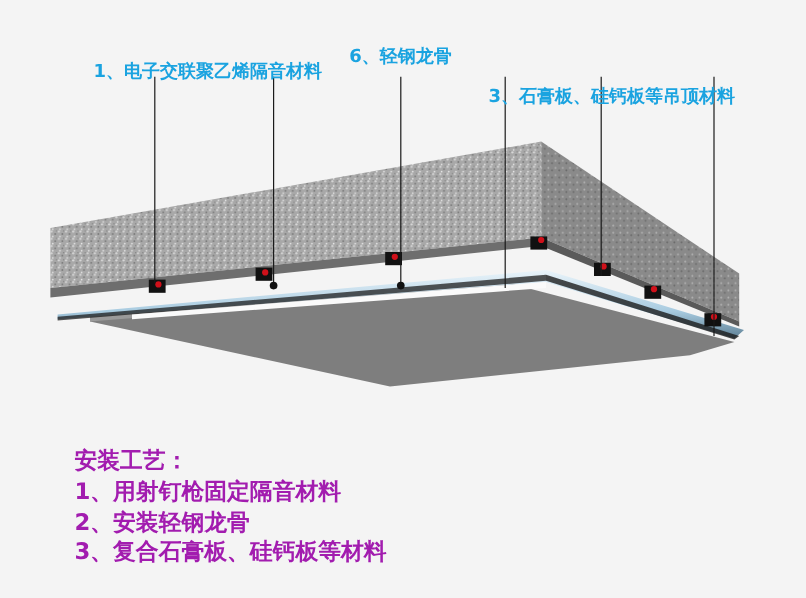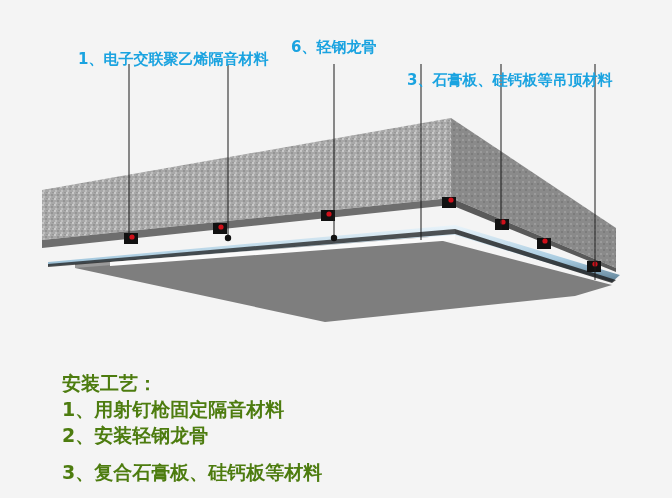--- a/index.html
+++ b/index.html
@@ -1,19 +1,19 @@
 <!DOCTYPE html>
 <html><head>
 <meta charset="utf-8">
 <style>
   html, body { margin:0; padding:0; }
   body { width:672px; height:498px; background:#f4f4f4; position:relative; overflow:hidden;
          font-family:"DejaVu Sans", "Liberation Sans", sans-serif; }
   .label { position:absolute; color:#1aa3e0; font-size:15px; font-weight:bold; white-space:nowrap; letter-spacing:0px; }
-  .steps { position:absolute; left:62px; color:#4d7c0f; font-size:19px; font-weight:bold; white-space:nowrap; }
+  .steps { position:absolute; left:62px; color:#a21caf; font-size:19px; font-weight:bold; white-space:nowrap; }
   svg { position:absolute; left:0; top:0; }
 </style>
 </head>
 <body>
 
 <svg width="672" height="498" viewBox="0 0 672 498">
   <defs>
     <pattern id="speckle" width="6" height="6" patternUnits="userSpaceOnUse">
       <rect width="6" height="6" fill="#a8a8a8"></rect>
       <circle cx="1" cy="1" r="0.9" fill="#d8d8d8"></circle>
@@ -95,13 +95,13 @@
   </g>
 </svg>
 
 <div class="label" style="left:78px; top:38px;margin-top:12px;">1、电子交联聚乙烯隔音材料</div>
 <div class="label" style="left:291px; top:38px;">6、轻钢龙骨</div>
 <div class="label" style="left:407px; top:38px;margin-top:33px;">3、石膏板、硅钙板等吊顶材料</div>
 
 <div class="steps" style="top:371px;">安装工艺：</div>
 <div class="steps" style="top:397px;">1、用射钉枪固定隔音材料</div>
 <div class="steps" style="top:423px;">2、安装轻钢龙骨</div>
-<div class="steps" style="top:460px;">3、复合石膏板、硅钙板等材料</div>
+<div class="steps" style="top:447px;">3、复合石膏板、硅钙板等材料</div>
 
 </body></html>

